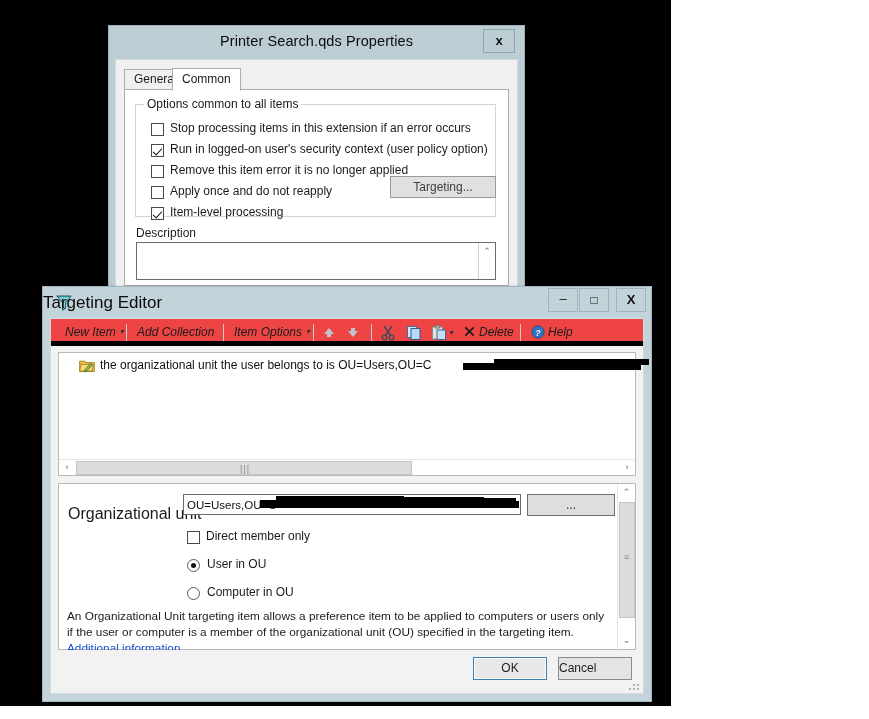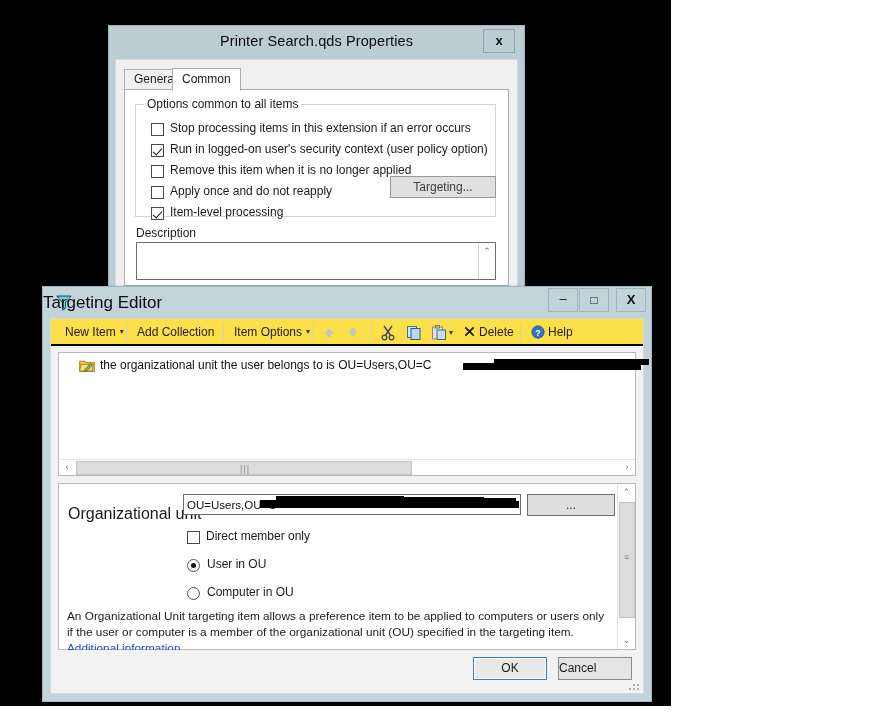--- a/index.html
+++ b/index.html
@@ -176,22 +176,23 @@
   #te-client {
     position: absolute;
     left: 7px; right: 7px; top: 31px; bottom: 7px;
     background: #f2f2f2;
     border: 1px solid #d2dce0;
   }
 
   
   #te-toolbar {
     position: absolute; left: 0; right: 0; top: 0; height: 27px;
-    background: #fde047;
-    border-bottom: 2px solid #000000;
+    background: #ef4444;
+    border-bottom: 5px solid #000000;
+    font-style: italic;
   }
   .tb-item {
     position: absolute; top: 3px; height: 21px;
     font-size: 12px; color: #1b1b1b;
     line-height: 21px; padding: 0 6px;
     white-space: nowrap; cursor: default;
   }
   .tb-caret { font-size: 8px; color: #333; margin-left: 4px; position: relative; top: -2px; }
   .tb-sep {
     position: absolute; top: 5px; width: 1px; height: 17px;
@@ -390,21 +391,21 @@
           <div class="cb-row" style="top:16px">
             <span class="cb-box"></span>
             <span class="cb-label">Stop processing items in this extension if an error occurs</span>
           </div>
           <div class="cb-row" style="top:37px">
             <span class="cb-box checked"></span>
             <span class="cb-label">Run in logged-on user's security context (user policy option)</span>
           </div>
           <div class="cb-row" style="top:58px">
             <span class="cb-box"></span>
-            <span class="cb-label">Remove this item when it is no longer applied</span>
+            <span class="cb-label">Remove this item error it is no longer applied</span>
           </div>
           <div class="cb-row" style="top:79px">
             <span class="cb-box"></span>
             <span class="cb-label">Apply once and do not reapply</span>
           </div>
           <div class="cb-row" style="top:100px">
             <span class="cb-box checked"></span>
             <span class="cb-label">Item-level processing</span>
           </div>
         </div>

